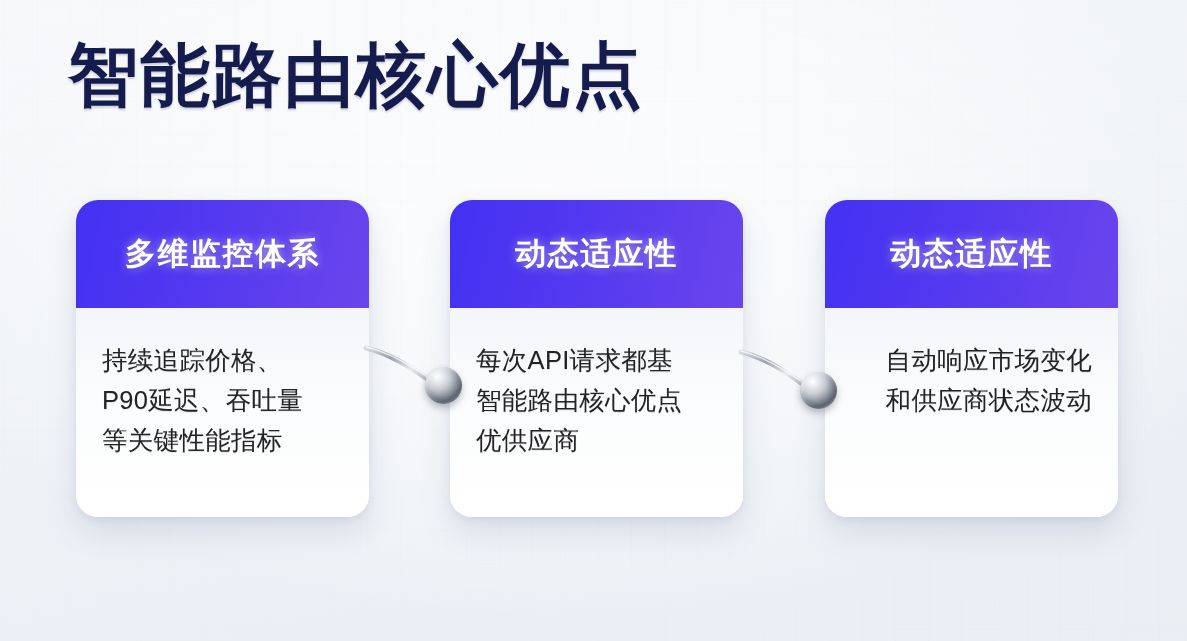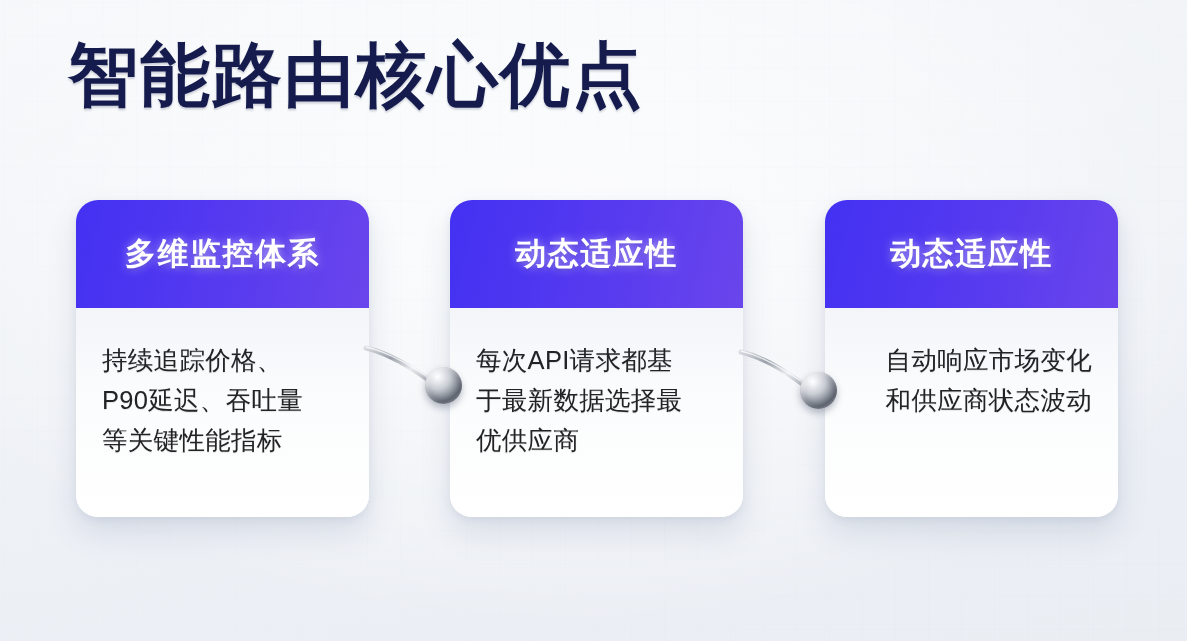--- a/index.html
+++ b/index.html
@@ -155,21 +155,21 @@
 等关键性能指标</div>
     </div>
   </div>
 
   <div class="card" id="card-1">
     <div class="card-header">
       <div class="card-header-title">动态适应性</div>
     </div>
     <div class="card-body">
       <div class="card-body-text align-left">每次API请求都基
-于最新数据选择最
+智能路由核心优点
 优供应商</div>
     </div>
   </div>
 
   <div class="card" id="card-2">
     <div class="card-header">
       <div class="card-header-title">动态适应性</div>
     </div>
     <div class="card-body">
       <div class="card-body-text align-center">自动响应市场变化

